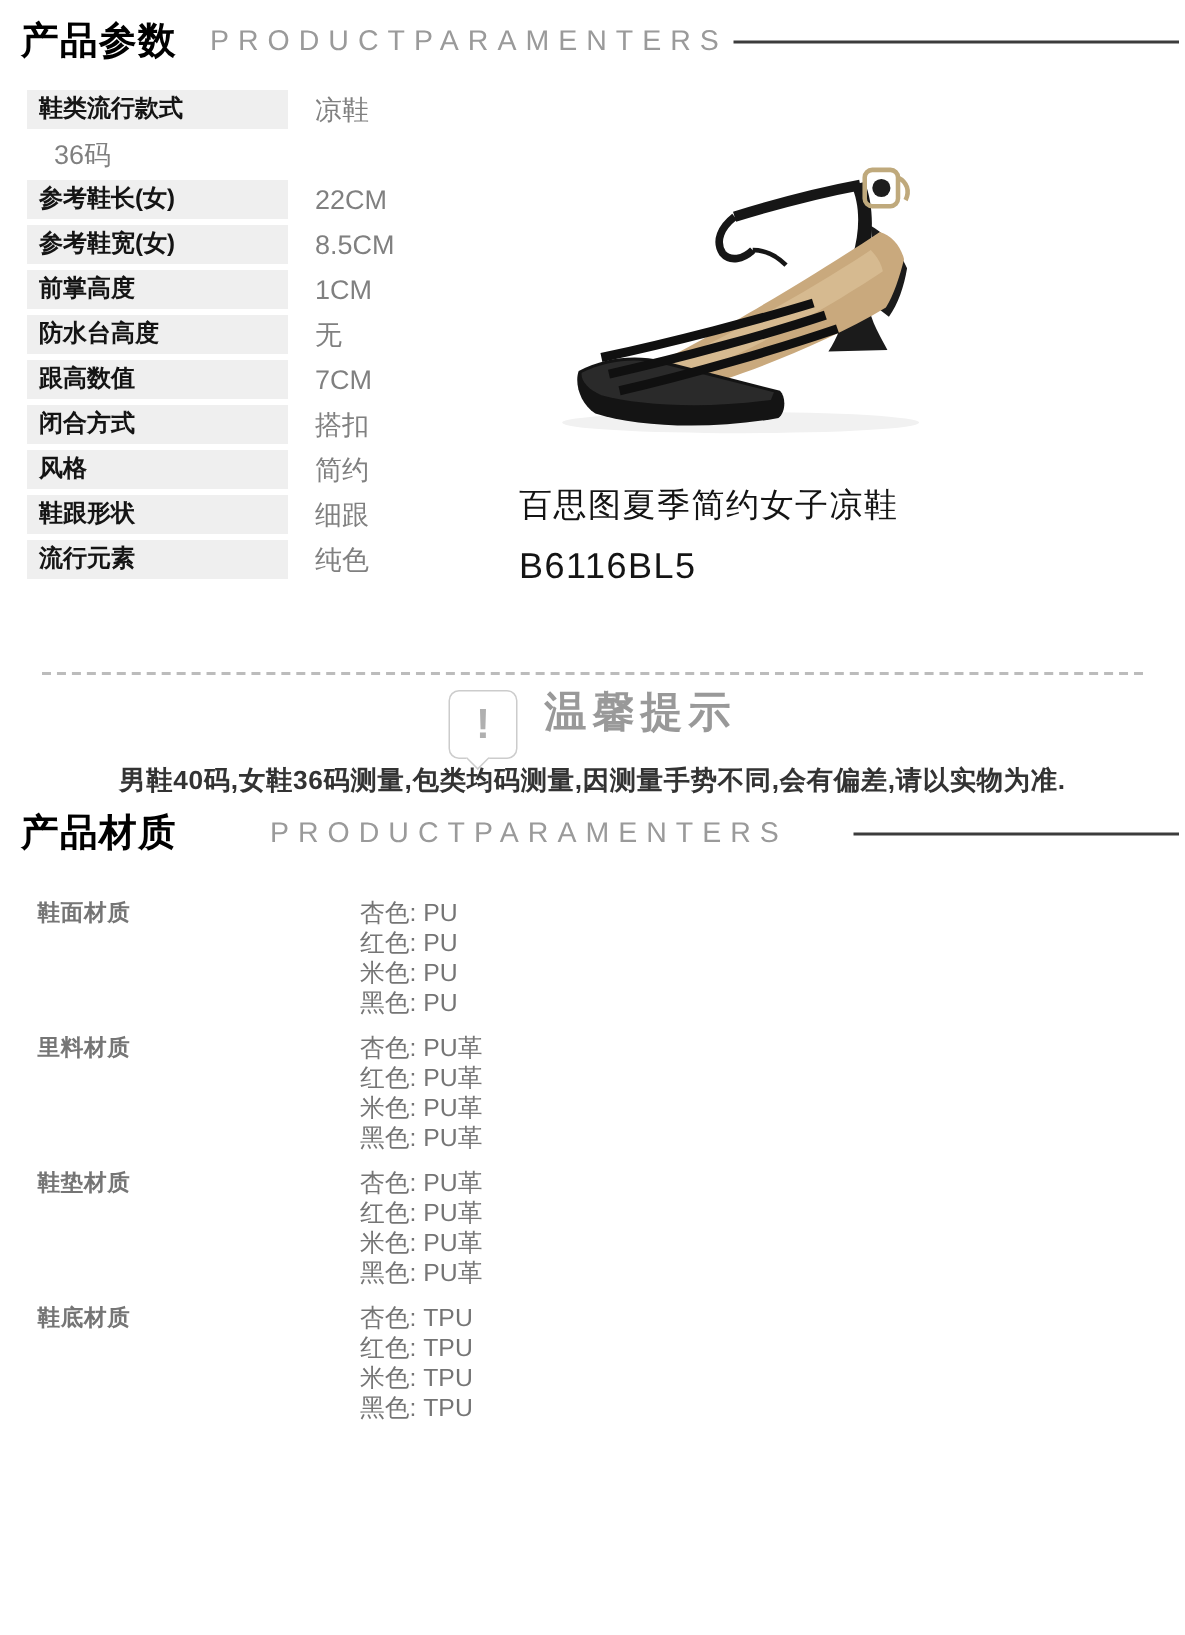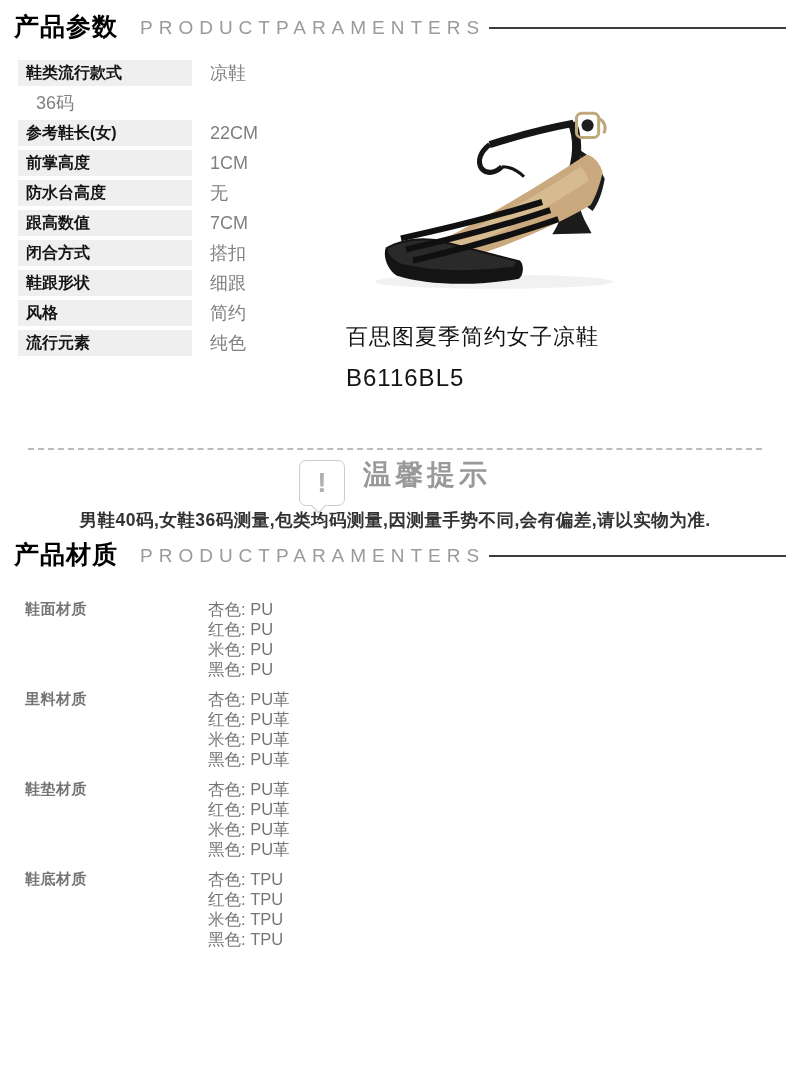--- a/index.html
+++ b/index.html
@@ -40,21 +40,21 @@
     margin-top: 3px;
   }
   .sec-header .sec-line {
     flex: 1;
     height: 0;
     border-top: 2px solid #3c3c3c;
     margin-left: 4px;
     margin-top: 3px;
   }
   #header-params { top: 10px; }
-  #header-materials { top: 538px; }
+  #header-materials { top: 538px; gap: 40px; }
 
   
   .param-table {
     position: absolute;
     left: 18px;
     top: 60px;
     width: 346px;
   }
   .param-row {
     display: flex;
@@ -181,20 +181,21 @@
     font-weight: bold;
     color: #757575;
     line-height: 20px;
     letter-spacing: 0.5px;
   }
   .mat-lines div {
     font-size: 16.5px;
     color: #757575;
     line-height: 20px;
     white-space: nowrap;
+    margin-left: 32px;
   }
 </style>
 </head>
 <body>
 
 <div class="page">
 
   <div class="sec-header" id="header-params">
     <span class="sec-title">产品参数</span>
     <span class="sec-subtitle">PRODUCTPARAMENTERS</span>
@@ -207,42 +208,46 @@
       <div class="param-value">凉鞋</div>
     </div>
     <div class="param-row">
       <div class="param-value">36码</div>
     </div>
     <div class="param-row">
       <div class="param-label">参考鞋长(女)</div>
       <div class="param-value">22CM</div>
     </div>
     <div class="param-row">
+      <div class="param-label">参考鞋宽(女)</div>
+      <div class="param-value">8.5CM</div>
+    </div>
+    <div class="param-row">
       <div class="param-label">前掌高度</div>
       <div class="param-value">1CM</div>
     </div>
     <div class="param-row">
       <div class="param-label">防水台高度</div>
       <div class="param-value">无</div>
     </div>
     <div class="param-row">
       <div class="param-label">跟高数值</div>
       <div class="param-value">7CM</div>
     </div>
     <div class="param-row">
       <div class="param-label">闭合方式</div>
       <div class="param-value">搭扣</div>
     </div>
     <div class="param-row">
+      <div class="param-label">风格</div>
+      <div class="param-value">简约</div>
+    </div>
+    <div class="param-row">
       <div class="param-label">鞋跟形状</div>
       <div class="param-value">细跟</div>
-    </div>
-    <div class="param-row">
-      <div class="param-label">风格</div>
-      <div class="param-value">简约</div>
     </div>
     <div class="param-row">
       <div class="param-label">流行元素</div>
       <div class="param-value">纯色</div>
     </div>
   </div>
 
   <div class="product">
     <svg class="product-img" width="340" height="228" viewBox="0 0 336 226" aria-hidden="true">
 

